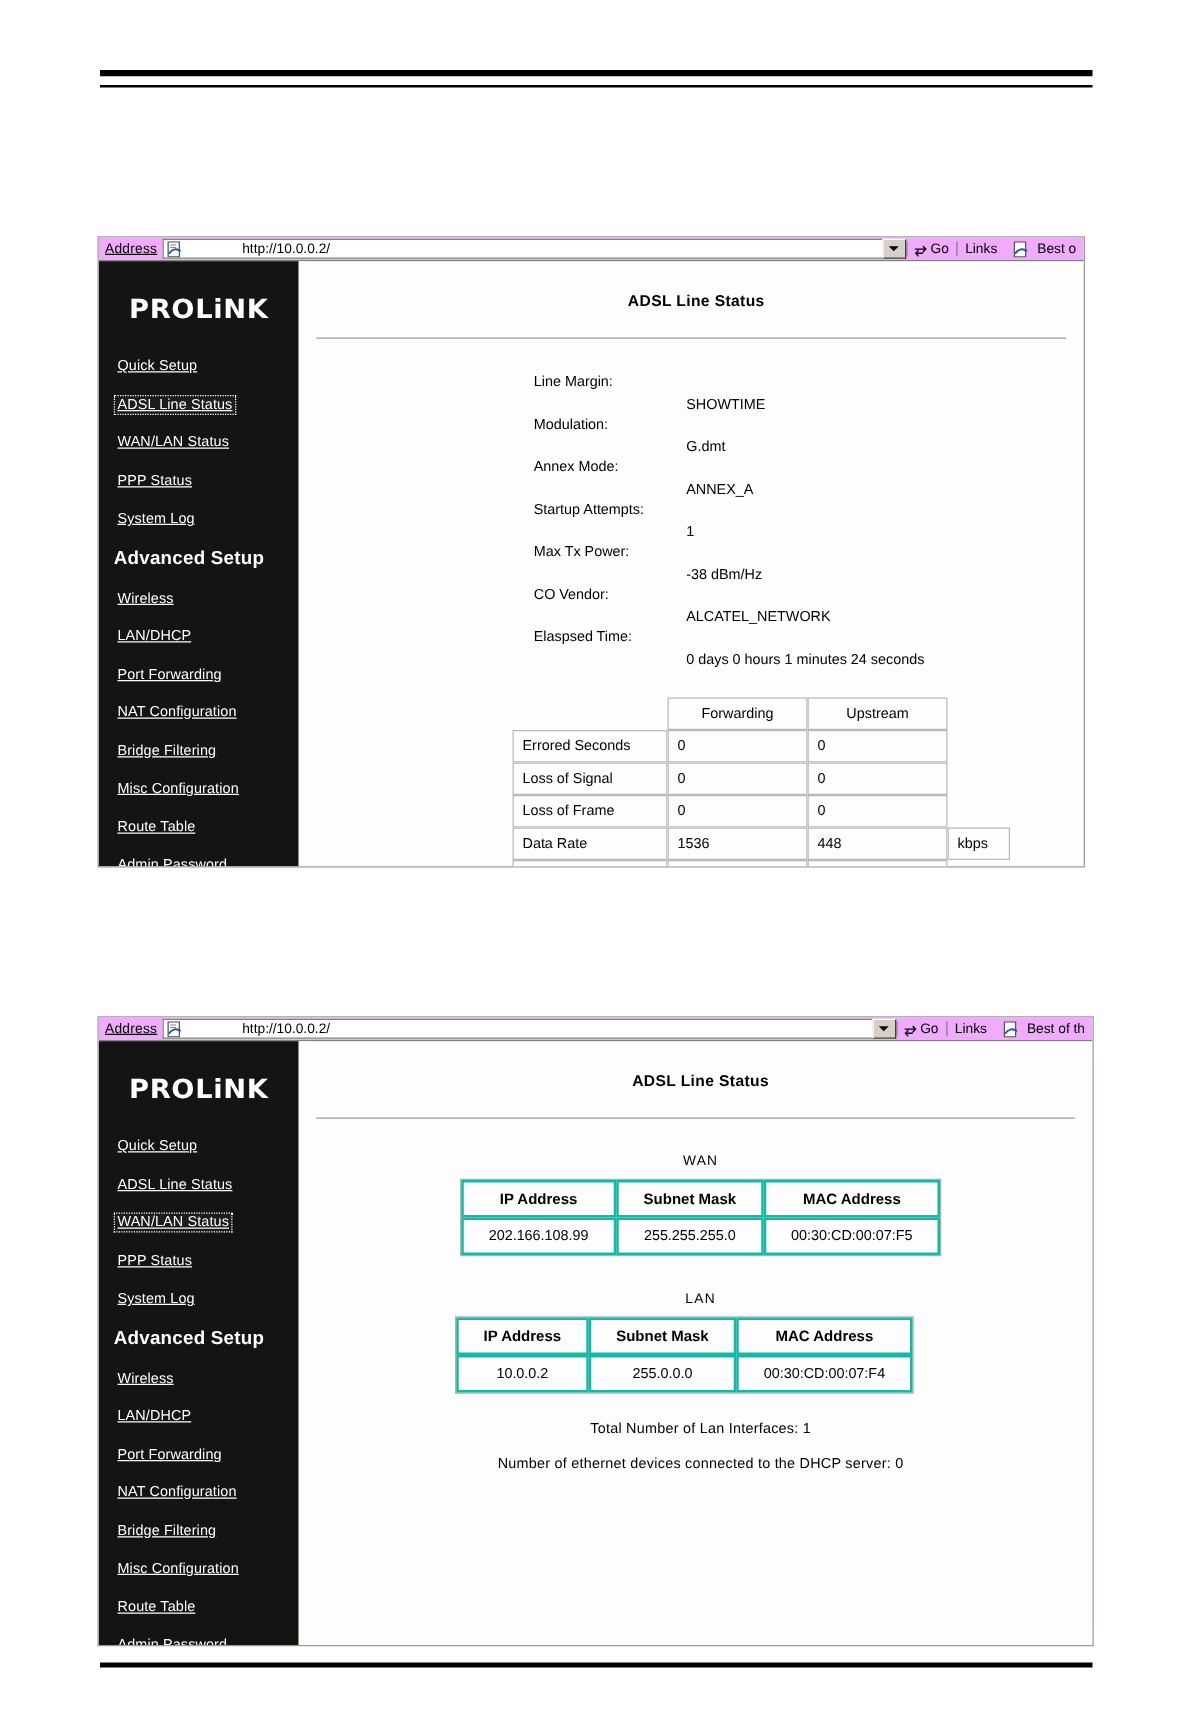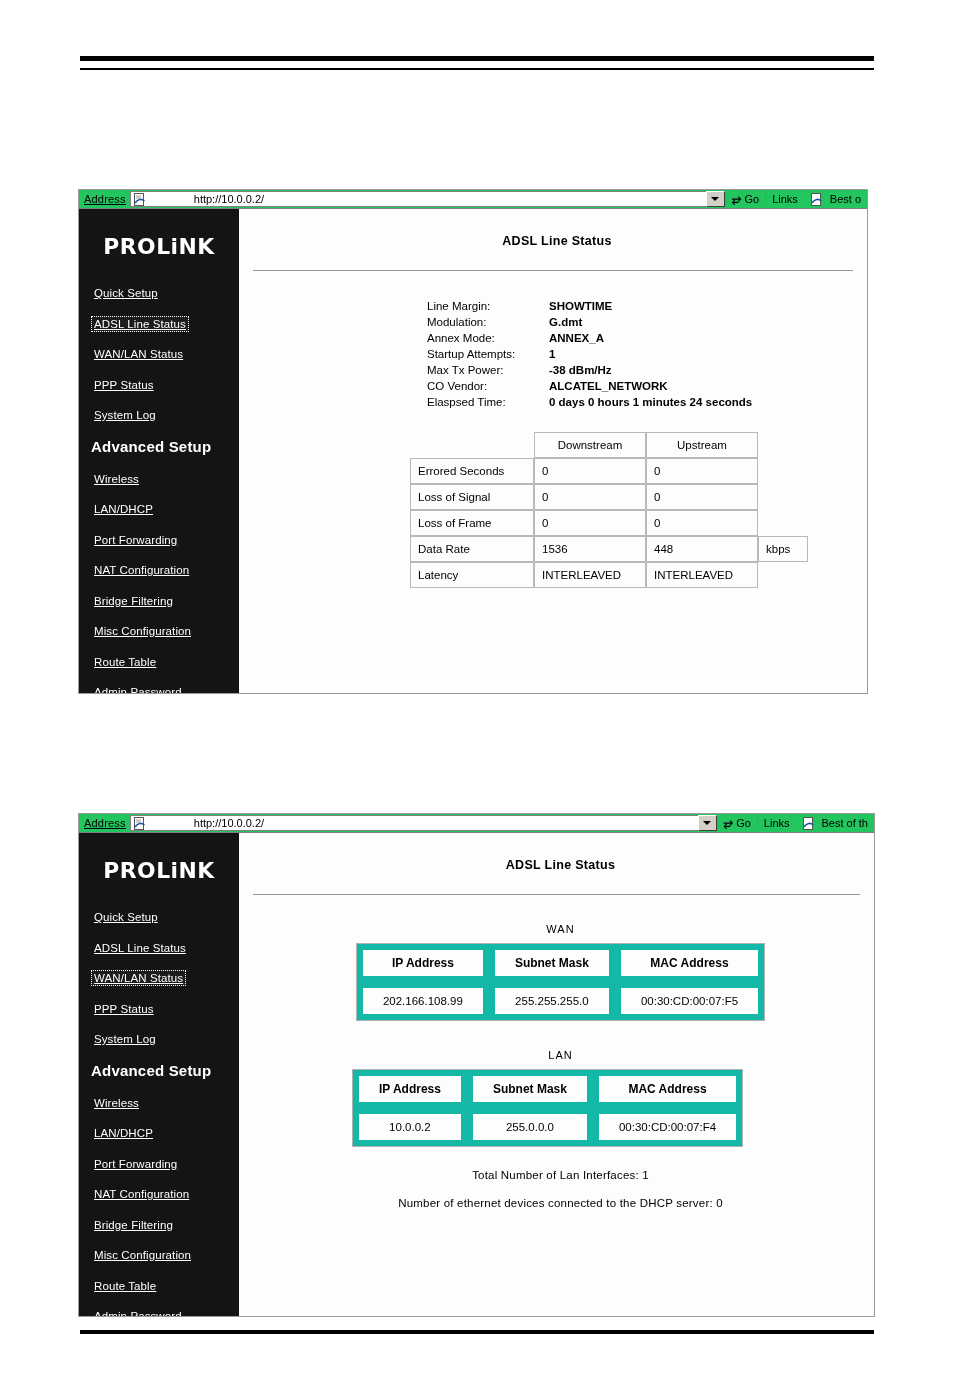--- a/index.html
+++ b/index.html
@@ -54,21 +54,21 @@
     top: 813px;
     width: 797px;
     height: 504px;
   }
 
   
   .addr-bar {
     display: flex;
     align-items: stretch;
     height: 19px;
-    background: #22c55e;
+    background: #f0abfc;
     border-bottom: 1px solid #808080;
     font-size: 11px;
     box-sizing: border-box;
   }
   .addr-label {
     display: flex;
     align-items: center;
     padding: 0 4px 0 5px;
     color: #000;
     font-size: 11px;
@@ -216,21 +216,21 @@
     margin: 27px 0 0 180px;
     font-size: 11.5px;
     line-height: 16px;
   }
   .summary-row { display: flex; }
   .summary-key {
     width: 122px;
     flex: 0 0 122px;
     color: #000;
   }
-  .summary-val { font-weight: bold; }
+  .summary-val { font-weight: normal; margin-top: 18px; }
 
   
   .stats-wrap { margin: 22px 0 0 163px; }
   table.stats {
     border-collapse: separate;
     border-spacing: 0;
     font-size: 11.5px;
   }
   table.stats td {
     border: 1px solid #b9b9b9;
@@ -255,21 +255,21 @@
     margin-top: 28px;
   }
   .wl-table-wrap { display: flex; justify-content: center; margin-top: 8px; }
   table.wl {
     border-collapse: separate;
     border-spacing: 0;
     font-size: 11.5px;
     border: 1px solid #b0b0b0;
   }
   table.wl td {
-    border: 6px solid #14b8a6;
+    border: 2px solid #14b8a6;
     height: 26px;
     padding: 0 20px;
     text-align: center;
     vertical-align: middle;
     white-space: nowrap;
   }
   table.wl td.head { font-weight: bold; font-size: 12px; }
   .note {
     text-align: center;
     font-size: 11.5px;
@@ -380,21 +380,21 @@
           <span class="summary-key">Elaspsed Time:</span>
           <span class="summary-val">0 days 0 hours 1 minutes 24 seconds</span>
         </div>
       </div>
 
       <div class="stats-wrap">
         <table class="stats">
           <tbody>
               <tr>
             <td class="blank c-label"></td>
-            <td class="hdr c-ds">Downstream</td>
+            <td class="hdr c-ds">Forwarding</td>
             <td class="hdr c-us">Upstream</td>
             <td class="blank c-unit"></td>
           </tr>
           <tr>
             <td class="c-label">Errored Seconds</td>
             <td class="c-ds">0</td>
             <td class="c-us">0</td>
             <td class="blank c-unit"></td>
           </tr>
           <tr>

